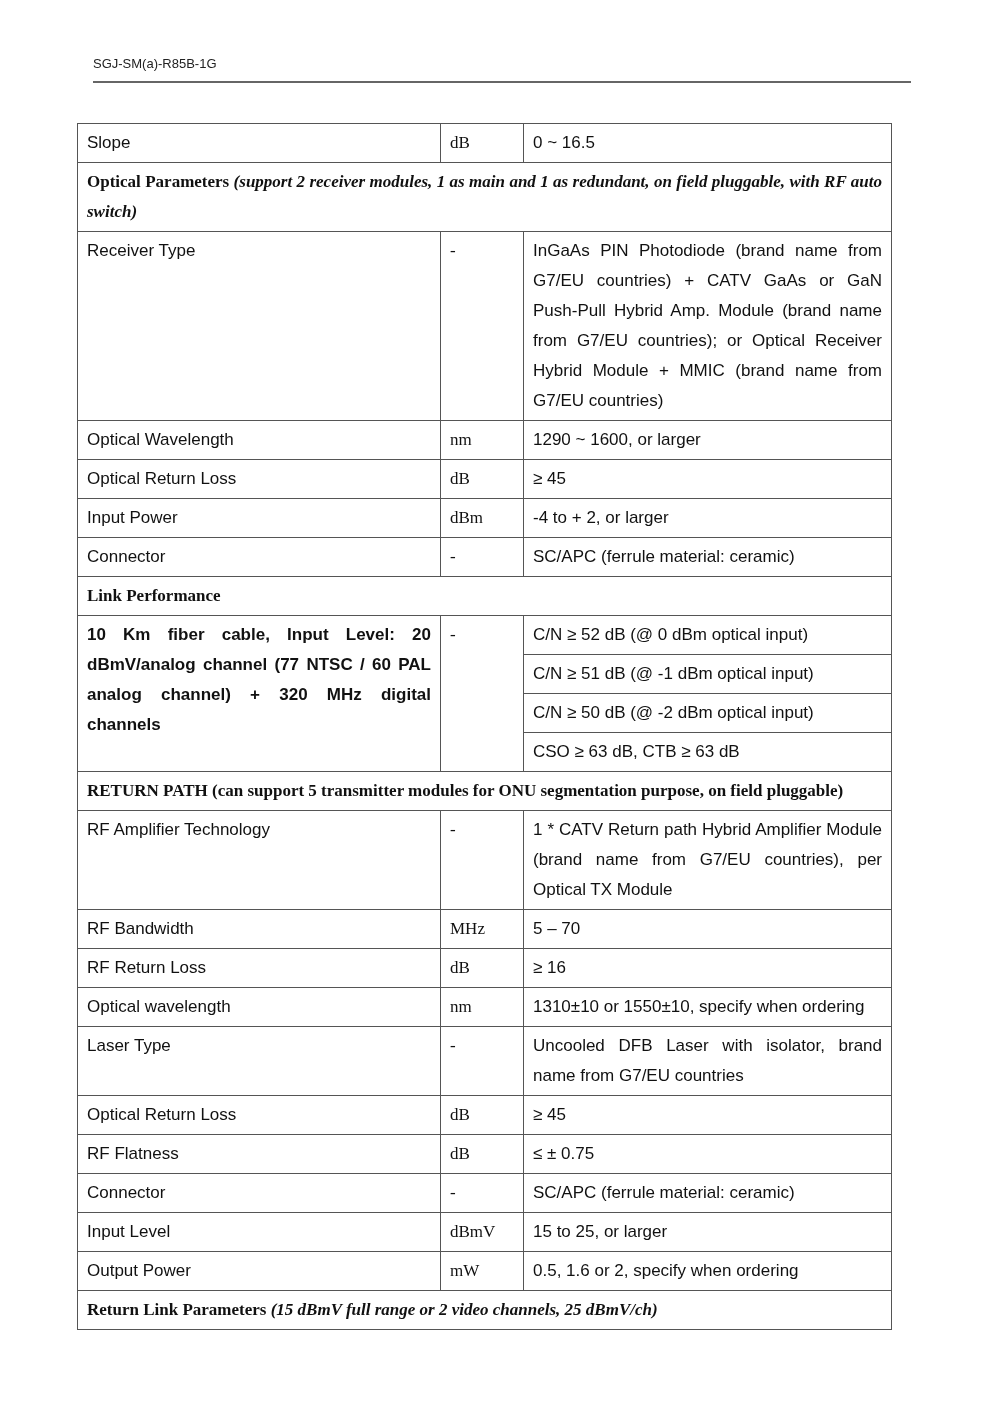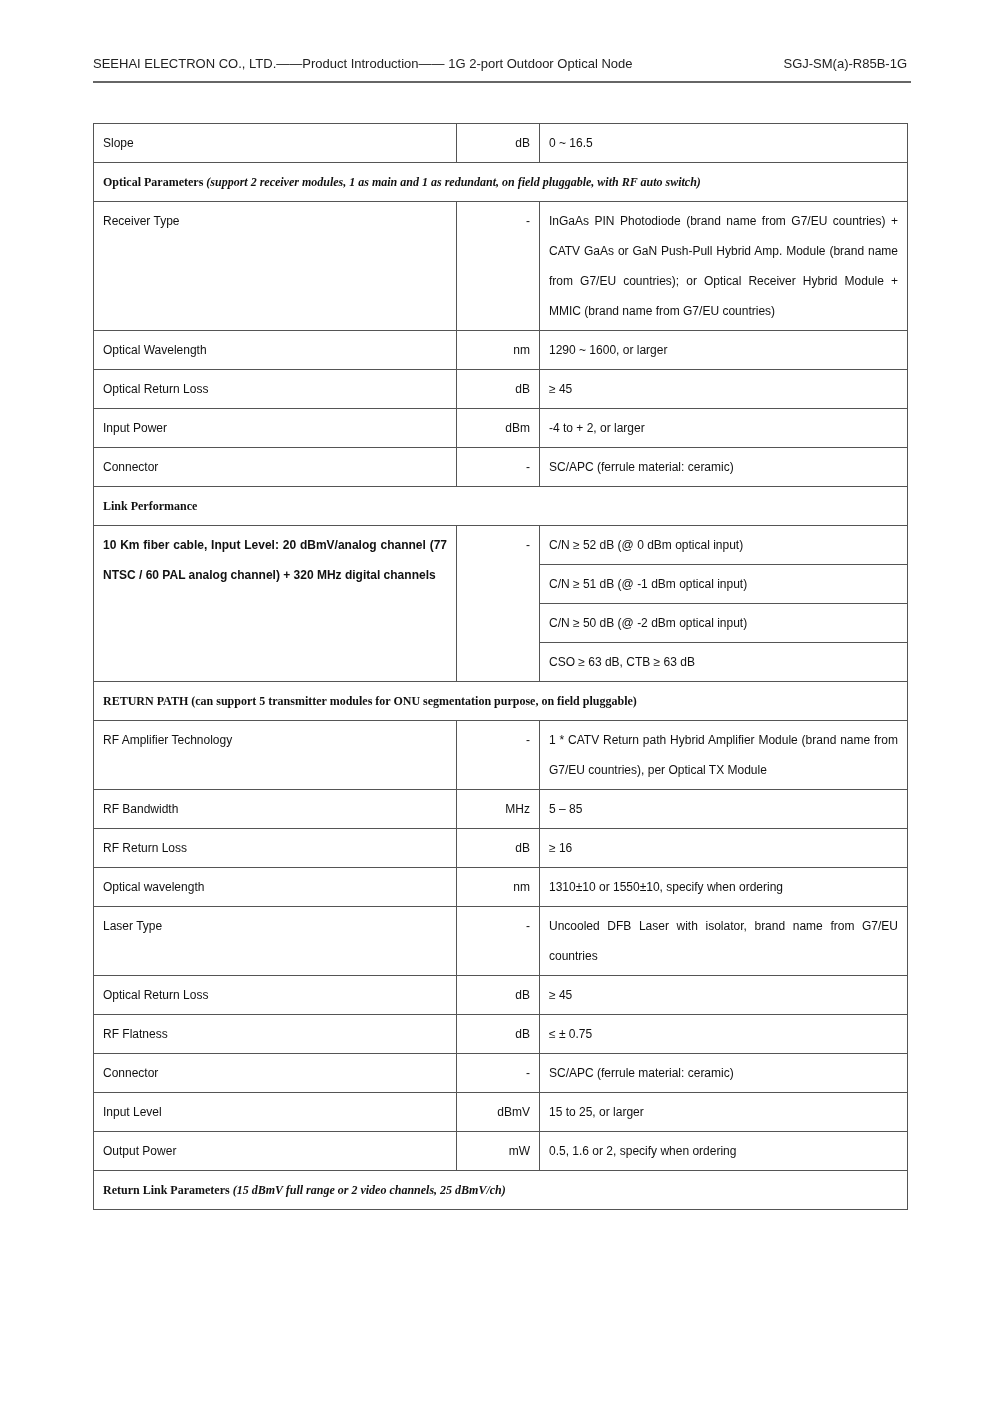--- a/index.html
+++ b/index.html
@@ -2,35 +2,34 @@
 <html><head>
 <meta charset="utf-8">
 <style>
   html, body { margin: 0; padding: 0; background: #ffffff; }
   body { width: 1000px; height: 1414px; position: relative; overflow: hidden;
          font-family: "Liberation Sans", sans-serif; color: #111; }
   .header { position: absolute; left: 93px; top: 56px; width: 814px; font-size: 13px;
             display: flex; justify-content: space-between; color: #222; }
   .header-rule { position: absolute; left: 93px; top: 81px; width: 818px; height: 0;
                  border-top: 2px solid #666; }
-  table.spec { position: absolute; left: 93px; top: 123px; width: 815px;
-               border-collapse: collapse; font-size: 12px; line-height: 30px; }
+  table.spec { position: absolute; left: 77px; top: 123px; width: 815px;
+               border-collapse: collapse; font-size: 17px; line-height: 30px; }
   table.spec td { border: 1.5px solid #555; padding: 4px 9px; vertical-align: top; }
   td.param { width: 344px; }
-  td.unit { width: 64px; text-align: right; }
+  td.unit { width: 64px; text-align: left; font-family: Liberation Serif, serif; }
   td.val { text-align: justify; }
   td.section { font-weight: bold; font-family: Liberation Serif, serif; }
   .it { font-style: italic; }
   .link-left { text-align: justify; font-weight: bold; }
 </style>
 </head>
 <body>
 
 <div class="header">
-  <span>SEEHAI ELECTRON CO., LTD.——Product Introduction—— 1G 2-port Outdoor Optical Node</span>
   <span>SGJ-SM(a)-R85B-1G</span>
 </div>
 <div class="header-rule"></div>
 
 <table class="spec">
   <tbody>
       <tr>
     <td class="param">Slope</td>
     <td class="unit">dB</td>
     <td class="val">0 ~ 16.5</td>
@@ -90,21 +89,21 @@
     </td>
   </tr>
   <tr>
     <td class="param">RF Amplifier Technology</td>
     <td class="unit">-</td>
     <td class="val">1 * CATV Return path Hybrid Amplifier Module (brand name from G7/EU countries), per Optical TX Module</td>
   </tr>
   <tr>
     <td class="param">RF Bandwidth</td>
     <td class="unit">MHz</td>
-    <td class="val">5 – 85</td>
+    <td class="val">5 – 70</td>
   </tr>
   <tr>
     <td class="param">RF Return Loss</td>
     <td class="unit">dB</td>
     <td class="val">≥ 16</td>
   </tr>
   <tr>
     <td class="param">Optical wavelength</td>
     <td class="unit">nm</td>
     <td class="val">1310±10 or 1550±10, specify when ordering</td>

